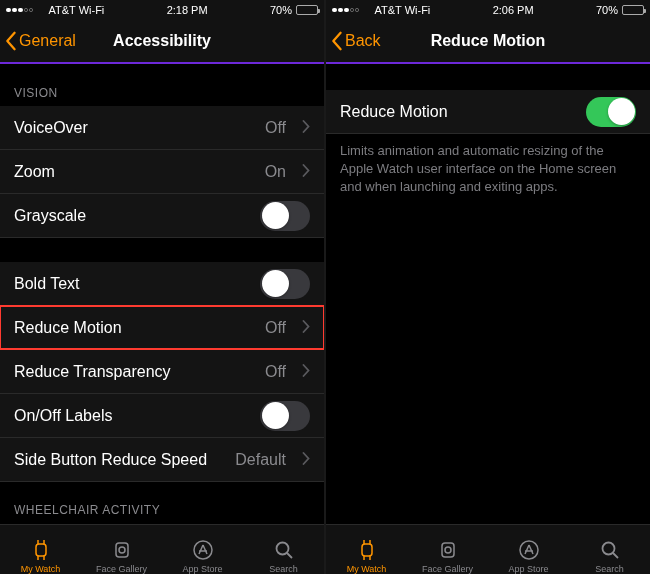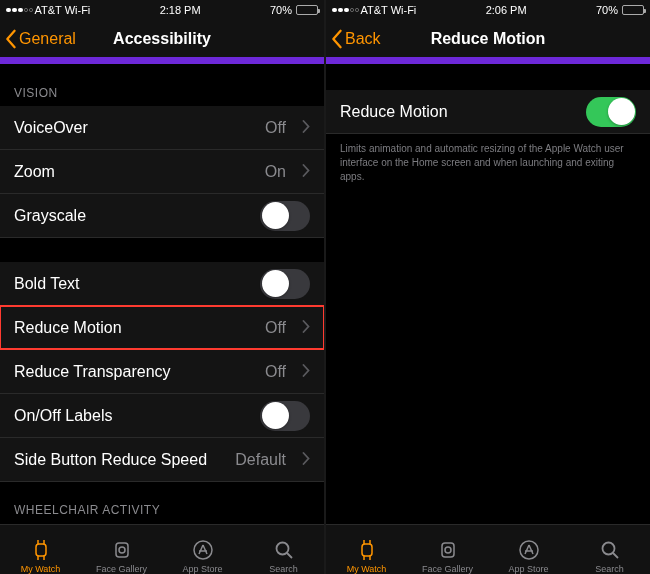--- a/index.html
+++ b/index.html
@@ -23,42 +23,42 @@
   .status-bar {
     height: 20px;
     display: flex;
     align-items: center;
     justify-content: space-between;
     padding: 0 6px;
     color: #fff;
     font-size: 11px;
     background: #121212;
   }
-  .status-left { display: flex; align-items: center; gap: 2px; }
+  .status-left { display: flex; align-items: center; gap: 16px; }
   .sig-dots { display: inline-flex; gap: 1.5px; align-items: center; }
   .sig-dot { width: 4.5px; height: 4.5px; border-radius: 50%; background: #fff; }
   .sig-dot.empty { background: transparent; border: 1px solid #777; width: 3.5px; height: 3.5px; }
   .status-right { display: flex; align-items: center; gap: 4px; }
   .battery {
     width: 22px; height: 10px; border: 1px solid #aaa; border-radius: 2px;
     position: relative; display: inline-block;
   }
   .battery::after {
     content: ""; position: absolute; right: -3px; top: 2.5px;
     width: 2px; height: 4px; background: #aaa; border-radius: 0 1px 1px 0;
   }
   .battery-fill { height: 100%; width: 70%; background: #fff; }
 
   .nav-bar {
     height: 44px;
     background: #121212;
     display: flex;
     align-items: center;
     position: relative;
-    border-bottom: 7px solid #6d28d9;
+    border-bottom: 2px solid #6d28d9;
   }
   .nav-back {
     display: flex; align-items: center;
     color: #ff9500; font-size: 16px;
     padding-left: 4px;
     gap: 2px;
   }
   .nav-back svg { width: 13px; height: 20px; }
   .nav-title {
     position: absolute; left: 0; right: 0; text-align: center;
@@ -112,21 +112,21 @@
     flex: 1; display: flex; flex-direction: column;
     align-items: center; justify-content: flex-end; gap: 2px;
   }
   .tab span { font-size: 9px; color: #8a8a8e; }
   .tab.active span { color: #ff9500; }
   .tab-icon { width: 24px; height: 24px; display: flex; align-items: center; justify-content: center; }
   .tab svg { stroke: #8a8a8e; fill: none; }
   .tab.active svg { stroke: #ff9500; }
 
   .desc-text {
-    color: #7c7c80; font-size: 10px; line-height: 1.4;
+    color: #7c7c80; font-size: 13px; line-height: 1.4;
     padding: 8px 14px;
   }
 </style>
 </head>
 <body>
 
 <div class="screen">
   <div class="status-bar">
     <div class="status-left">
       <span class="sig-dots">

